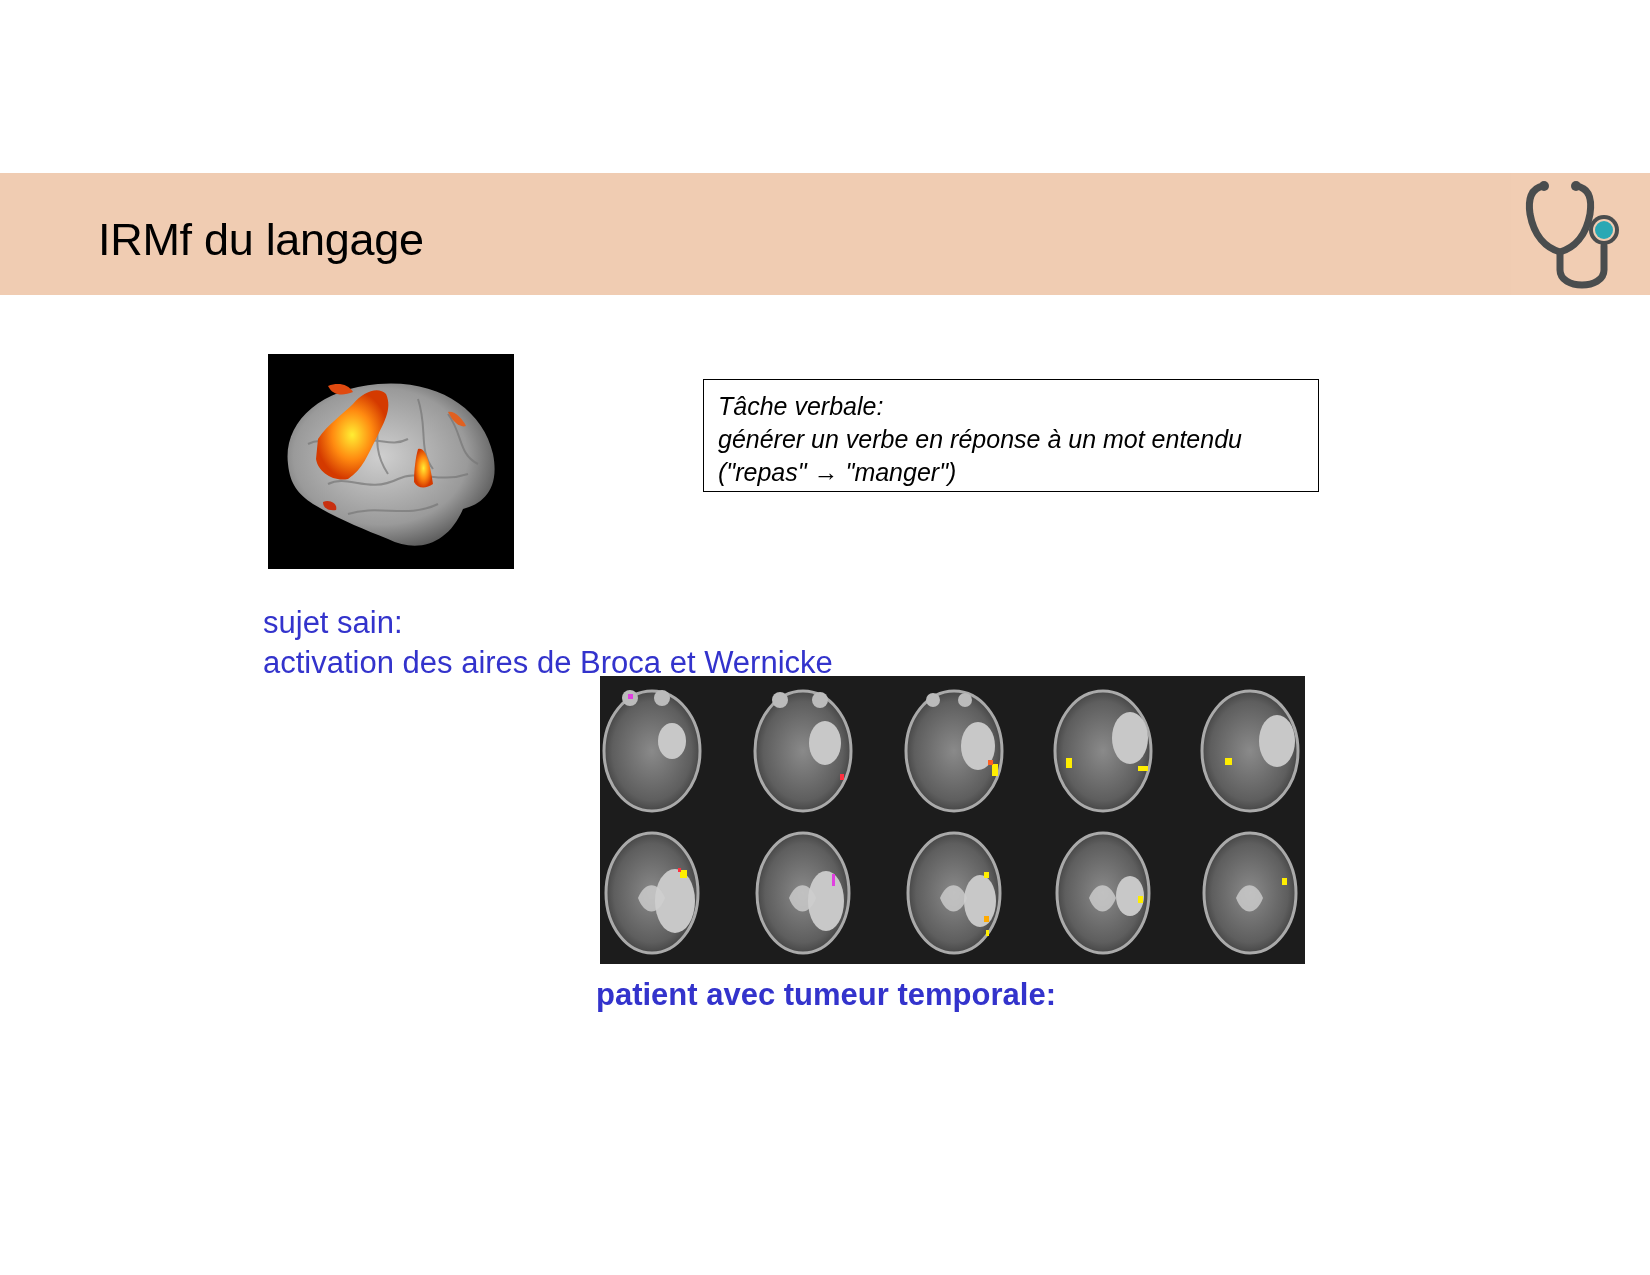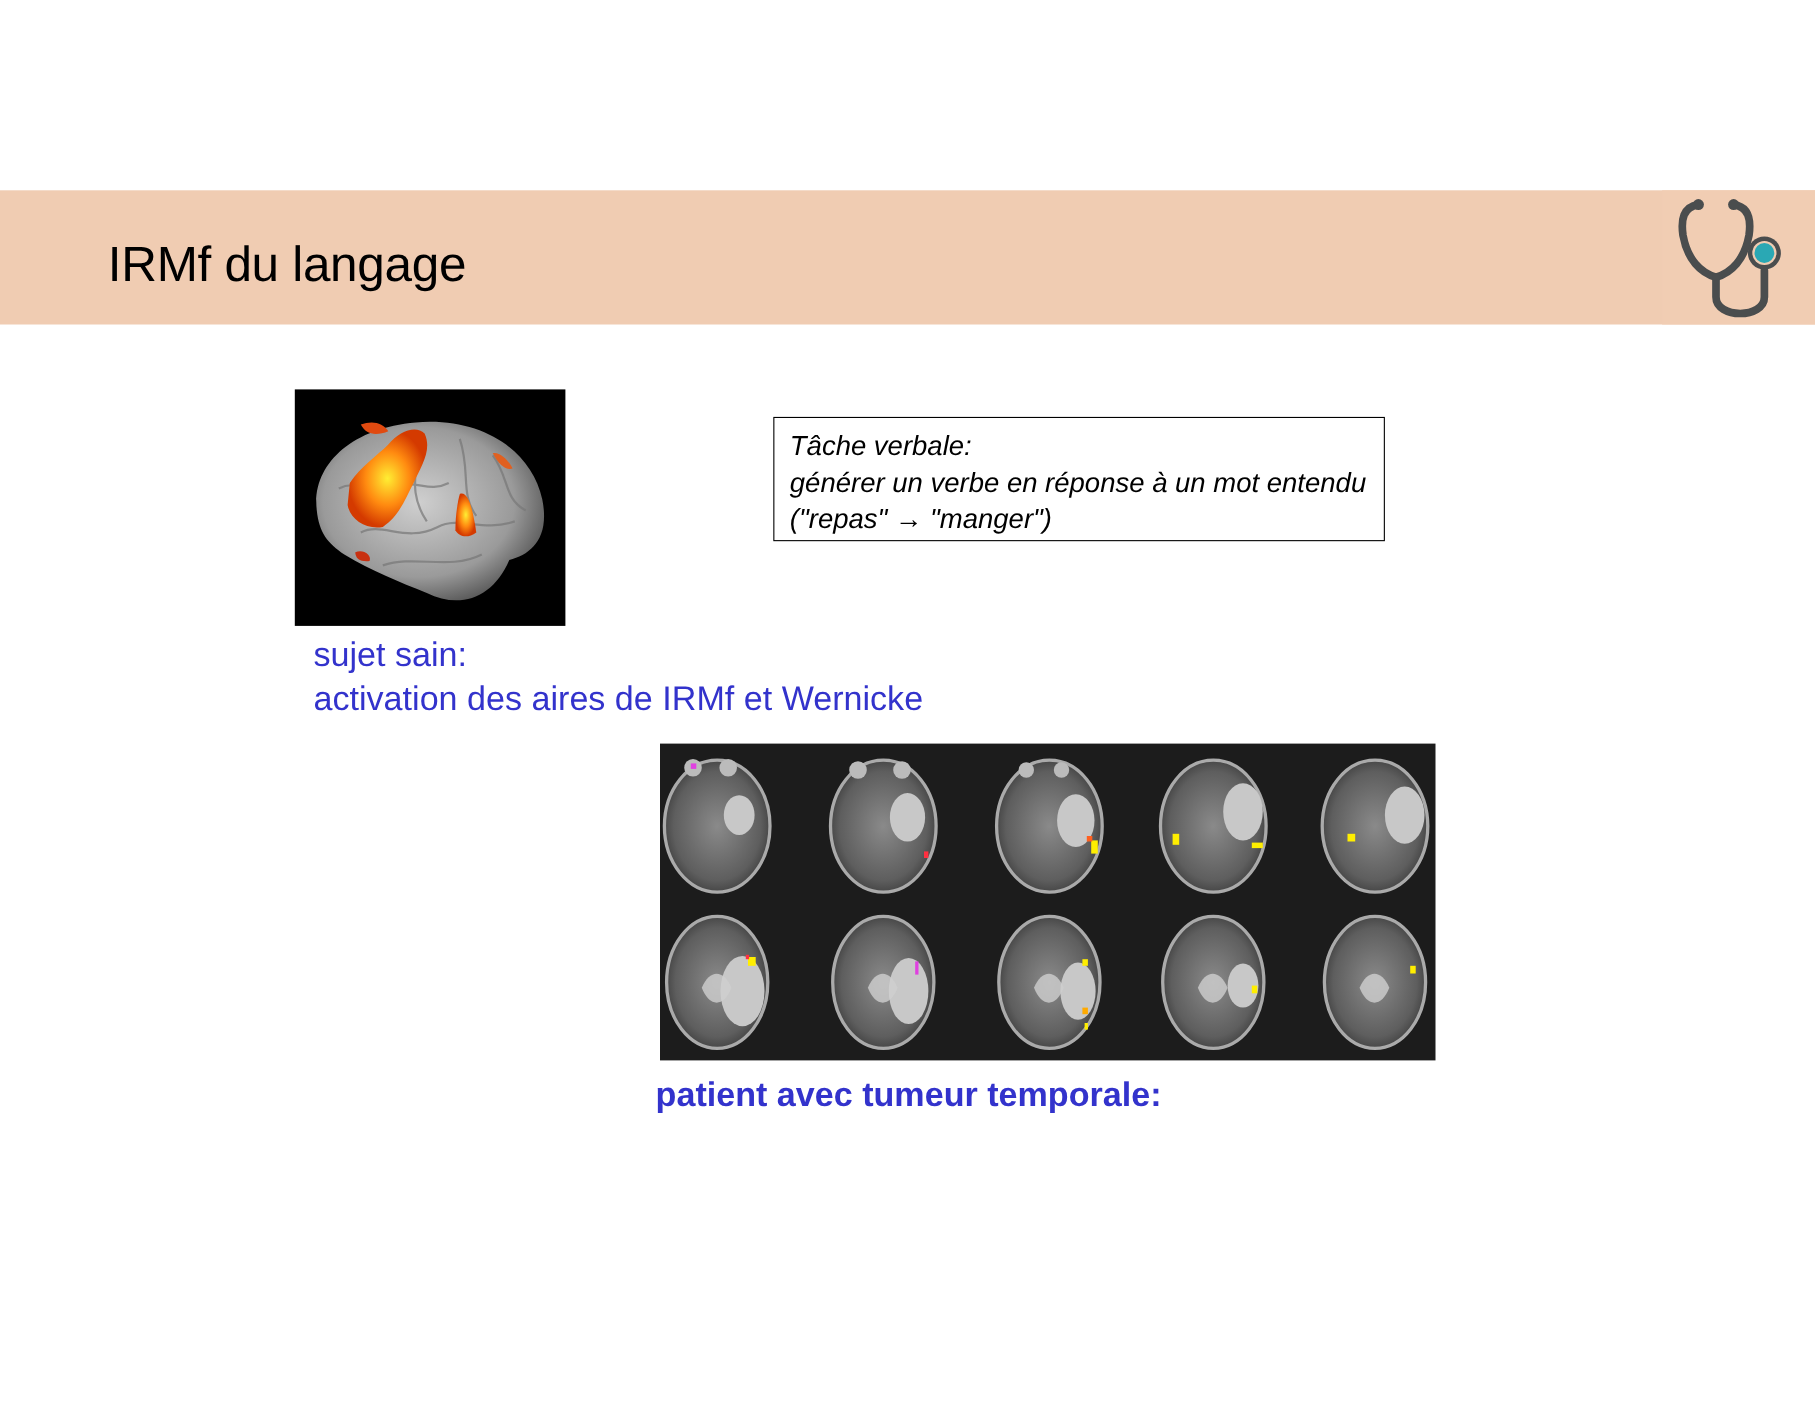--- a/index.html
+++ b/index.html
@@ -5,27 +5,27 @@
   html, body { margin:0; padding:0; }
   body { width:1650px; height:1275px; background:#ffffff; position:relative; overflow:hidden;
          font-family:"Liberation Sans", sans-serif; }
   .banner { position:absolute; left:0; top:173px; width:1650px; height:122px; background:#f0ccb2; }
   .banner-iconbox { position:absolute; left:1511px; top:0; width:139px; height:122px; background:#f1cdb3; }
   .title { position:absolute; left:52px; top:217px; font-size:45px; color:#000; line-height:1; letter-spacing:-0.3px;margin-left:46px; }
   .steth { position:absolute; left:1520px; top:178px; width:120px; height:115px; }
 
   .brain3d { position:absolute; left:268px; top:354px; width:246px; height:215px; background:#000; overflow:hidden; }
 
-  .taskbox { position:absolute; left:703px; top:379px; width:556px; height:113px; border:1.3px solid #000;
+  .taskbox { position:absolute; left:703px; top:379px; width:616px; height:113px; border:1.3px solid #000;
              box-sizing:border-box; padding:10px 14px 0 14px; font-style:italic; font-size:25px; line-height:33px; color:#000; }
   .taskbox .line { display:block; white-space:nowrap; }
 
   .caption { position:absolute; color:#3333cc; font-size:31px; line-height:40px; white-space:nowrap; }
   .caption .line { display:block; }
-  .cap1 { left:263px; top:575px;margin-left:22px; }
+  .cap1 { left:263px; top:603px; }
   .cap2 { left:596px; top:975px;font-weight:bold; }
 
   .mri { position:absolute; left:600px; top:676px; width:705px; height:288px; background:#1c1c1c; overflow:hidden; }
 </style>
 </head>
 <body>
 
 <div class="banner">
   <div class="banner-iconbox"></div>
 </div>
@@ -75,21 +75,21 @@
 </div>
 
 <div class="taskbox">
   <span class="line">Tâche verbale:</span>
   <span class="line">générer un verbe en réponse à un mot entendu</span>
   <span class="line">("repas" → "manger")</span>
 </div>
 
 <div class="caption cap1">
   <span class="line">sujet sain:</span>
-  <span class="line">activation des aires de IRMf et Wernicke</span>
+  <span class="line">activation des aires de Broca et Wernicke</span>
 </div>
 
 <div class="mri">
   <svg width="705" height="288" viewBox="0 0 705 288">
     <defs>
       <radialGradient id="sl" cx="50%" cy="50%" r="55%">
         <stop offset="0%" stop-color="#8a8a8a"></stop>
         <stop offset="75%" stop-color="#5e5e5e"></stop>
         <stop offset="100%" stop-color="#3a3a3a"></stop>
       </radialGradient>

